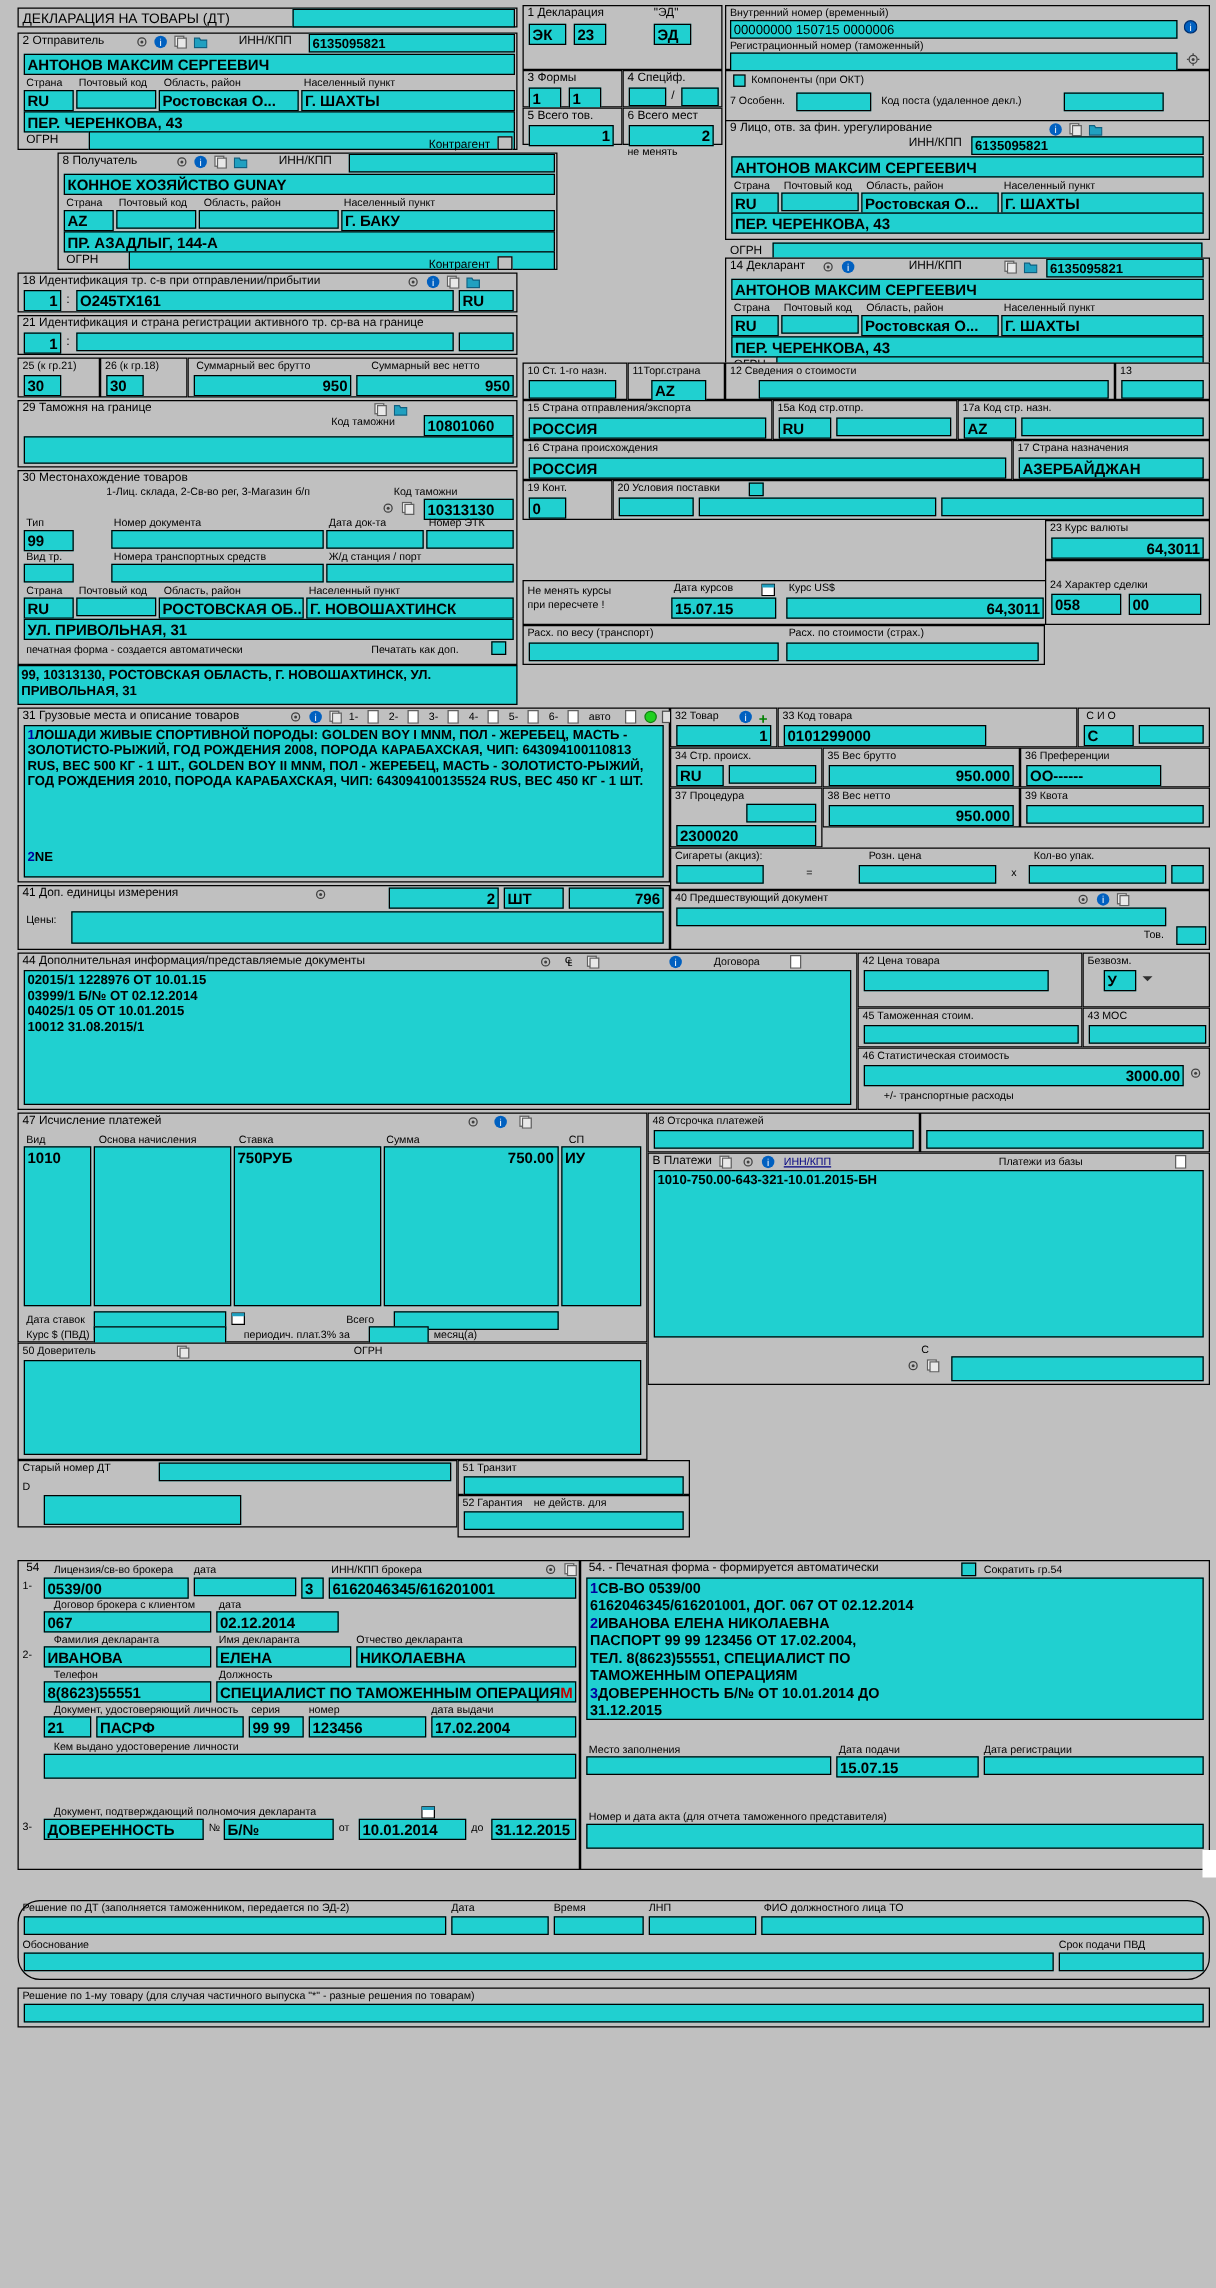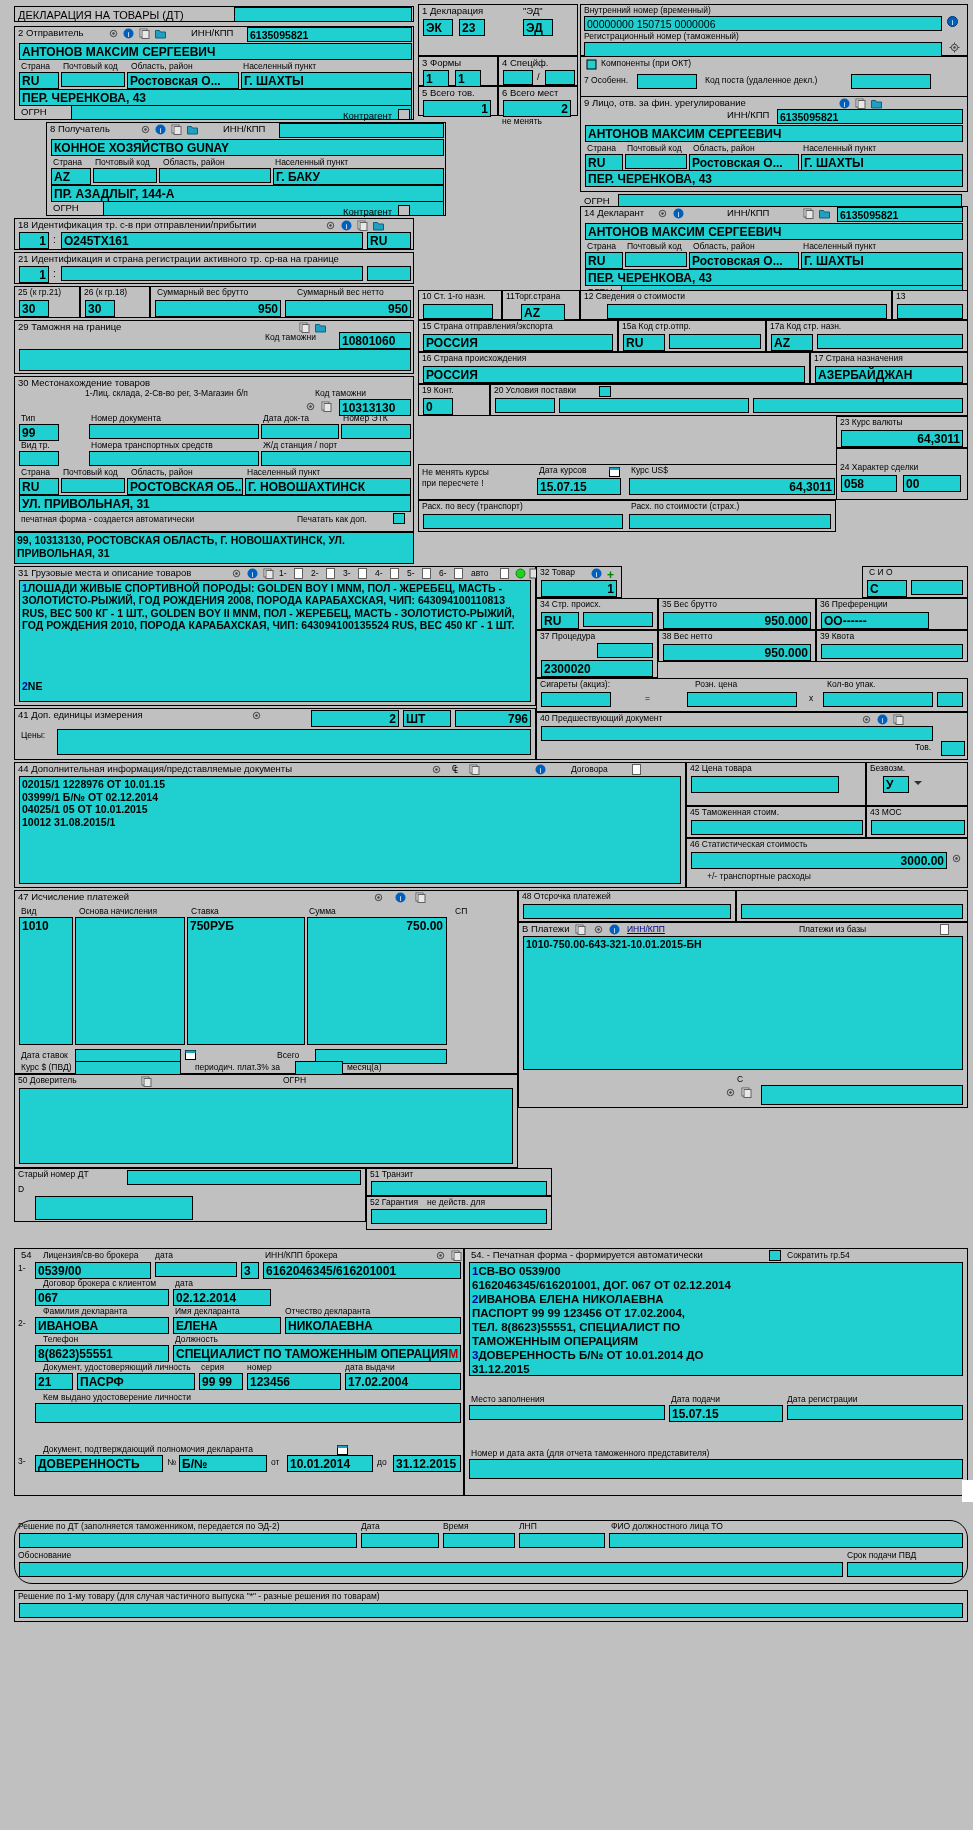--- a/index.html
+++ b/index.html
@@ -587,20 +587,24 @@
     <span class="abs lblsm" style="left:3px;top:1px;">32 Товар</span>
     <span class="abs ico" style="left:54px;top:1px;">
         <svg width="11" height="11" viewBox="0 0 11 11">
           <circle cx="5.5" cy="5.5" r="5" fill="#0060c0"></circle>
           <text x="5.5" y="8.5" font-size="8" fill="#fff" text-anchor="middle">i</text>
         </svg>
       </span>
     <span class="abs" style="left:70px;top:1px;font-size:12px;font-weight:bold;color:#008000;">+</span>
     <div class="fld big b r abs" style="left:4px;top:13px;width:76px;">1</div>
   </div>
+  <div class="group" style="left:622px;top:566px;width:240px;height:32px;">
+    <span class="abs lblsm" style="left:3px;top:1px;">33 Код товара</span>
+    <div class="fld big b abs" style="left:4px;top:13px;width:162px;">0101299000</div>
+  </div>
   <div class="group" style="left:862px;top:566px;width:106px;height:32px;">
     <span class="abs lblsm" style="left:6px;top:1px;">С И О</span>
     <div class="fld big b abs" style="left:4px;top:13px;width:40px;">C</div>
     <div class="fld abs" style="left:48px;top:13px;width:52px;"></div>
   </div>
 
   <div class="group" style="left:536px;top:598px;width:122px;height:32px;">
     <span class="abs lblsm" style="left:3px;top:1px;">34 Стр. происх.</span>
     <div class="fld big b abs" style="left:4px;top:13px;width:38px;">RU</div>
     <div class="fld abs" style="left:46px;top:13px;width:70px;"></div>
@@ -781,20 +785,23 @@
       <div class="abs" style="left:2px;top:1px;font-weight:bold;font-size:12px;">1010</div>
     </div>
     <div class="abs" style="left:60px;top:26px;width:110px;height:128px;background:#20d0d0;border:1px solid #000;">
       <div class="abs" style="left:2px;top:1px;font-weight:bold;font-size:12px;"></div>
     </div>
     <div class="abs" style="left:172px;top:26px;width:118px;height:128px;background:#20d0d0;border:1px solid #000;">
       <div class="abs" style="left:2px;top:1px;font-weight:bold;font-size:12px;">750РУБ</div>
     </div>
     <div class="abs" style="left:292px;top:26px;width:140px;height:128px;background:#20d0d0;border:1px solid #000;">
       <div class="abs" style="right:3px;top:1px;font-weight:bold;font-size:12px;">750.00</div>
+    </div>
+    <div class="abs" style="left:434px;top:26px;width:64px;height:128px;background:#20d0d0;border:1px solid #000;">
+      <div class="abs" style="left:2px;top:1px;font-weight:bold;font-size:12px;">ИУ</div>
     </div>
 
     <span class="abs lblsm" style="left:6px;top:160px;">Дата ставок</span>
     <div class="fld abs" style="left:60px;top:158px;width:106px;"></div>
     <span class="abs ico" style="left:170px;top:158px;">
         <svg width="11" height="11" viewBox="0 0 11 11">
           <rect x="0.5" y="1.5" width="10" height="9" fill="#fff" stroke="#000"></rect>
           <rect x="0.5" y="1.5" width="10" height="2.5" fill="#20a0c0"></rect>
         </svg>
       </span>

